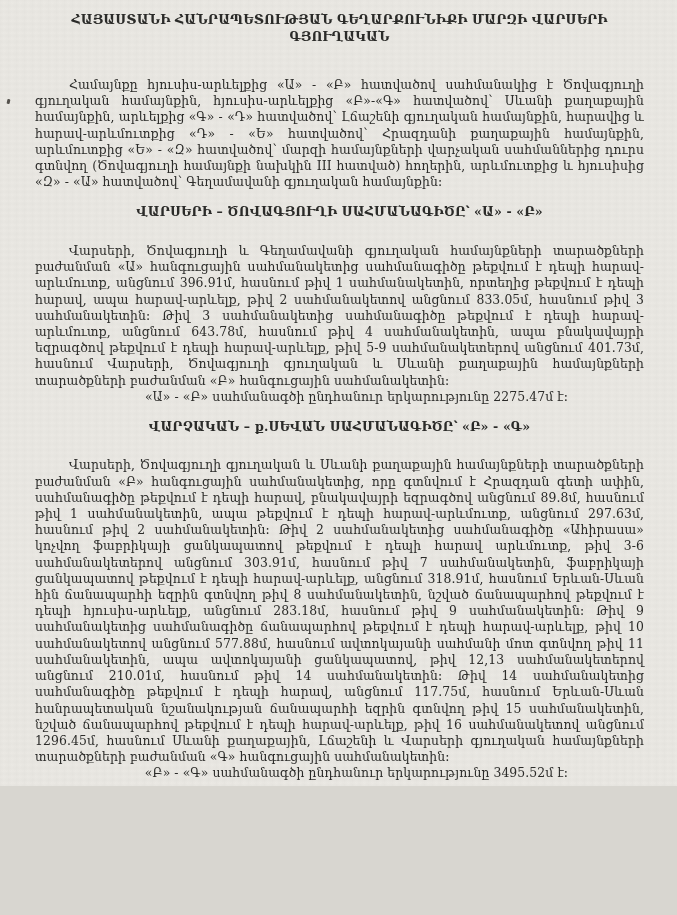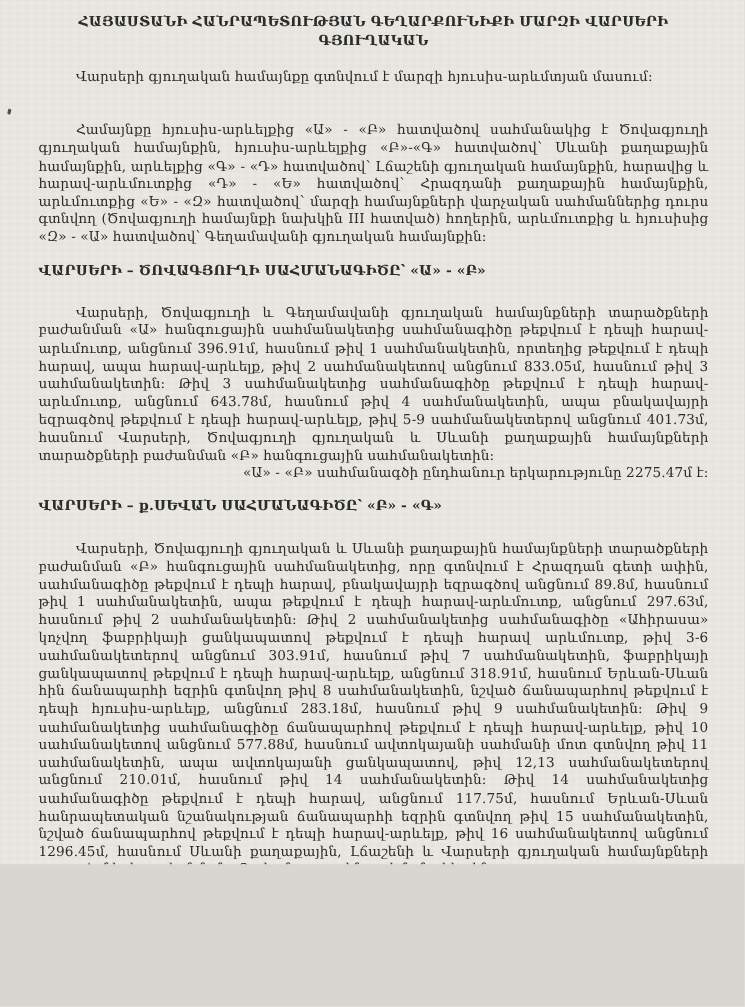--- a/index.html
+++ b/index.html
@@ -35,29 +35,29 @@
   .para {
     margin: 0;
     text-align: justify;
     text-indent: 34px;
   }
   .para.borders {
     margin-bottom: 4px;
     margin-top: 32px;
   }
   .heading {
-    text-align: left;
+    text-align: center;
     font-weight: bold;
     font-size: 12.6px;
     margin: 14px 0 22px 0;
     line-height: 16.5px;
   }
   .total-line {
     margin: 0 0 2px 0;
-    text-align: right;
+    text-align: center;
     text-indent: 34px;
   }
   .artifact {
     position: absolute;
     left: 7px;
     top: 99px;
     width: 3px;
     height: 5px;
     background: #55524d;
     border-radius: 1px;
@@ -68,23 +68,23 @@
 <body>
 
 <div class="page">
 
   <div class="title">
     <div>ՀԱՅԱՍՏԱՆԻ ՀԱՆՐԱՊԵՏՈՒԹՅԱՆ ԳԵՂԱՐՔՈՒՆԻՔԻ ՄԱՐԶԻ ՎԱՐՍԵՐԻ ԳՅՈՒՂԱԿԱՆ</div>
   </div>
 
   <span class="artifact"></span>
 
-  <p class="para">Վարսերի գյուղական համայնքը գտնվում է մարզի հյուսիս-արևմտյան մասում։</p>
   <p class="para borders">Համայնքը հյուսիս-արևելքից «Ա» - «Բ» հատվածով սահմանակից է Ծովագյուղի գյուղական համայնքին, հյուսիս-արևելքից «Բ»-«Գ» հատվածով՝ Սևանի քաղաքային համայնքին, արևելքից «Գ» - «Դ» հատվածով՝ Լճաշենի գյուղական համայնքին, հարավից և հարավ-արևմուտքից «Դ» - «Ե» հատվածով՝ Հրազդանի քաղաքային համայնքին, արևմուտքից «Ե» - «Զ» հատվածով՝ մարզի համայնքների վարչական սահմաններից դուրս գտնվող (Ծովագյուղի համայնքի նախկին III հատված) հողերին, արևմուտքից և հյուսիսից «Զ» - «Ա» հատվածով՝ Գեղամավանի գյուղական համայնքին։</p>
 
   <h2 class="heading">ՎԱՐՍԵՐԻ – ԾՈՎԱԳՅՈՒՂԻ ՍԱՀՄԱՆԱԳԻԾԸ՝ «Ա» - «Բ»</h2>
   <p class="para">Վարսերի, Ծովագյուղի և Գեղամավանի գյուղական համայնքների տարածքների բաժանման «Ա» հանգուցային սահմանակետից սահմանագիծը թեքվում է դեպի հարավ-արևմուտք, անցնում 396.91մ, հասնում թիվ 1 սահմանակետին, որտեղից թեքվում է դեպի հարավ, ապա հարավ-արևելք, թիվ 2 սահմանակետով անցնում 833.05մ, հասնում թիվ 3 սահմանակետին։ Թիվ 3 սահմանակետից սահմանագիծը թեքվում է դեպի հարավ-արևմուտք, անցնում 643.78մ, հասնում թիվ 4 սահմանակետին, ապա բնակավայրի եզրագծով թեքվում է դեպի հարավ-արևելք, թիվ 5-9 սահմանակետերով անցնում 401.73մ, հասնում Վարսերի, Ծովագյուղի գյուղական և Սևանի քաղաքային համայնքների տարածքների բաժանման «Բ» հանգուցային սահմանակետին։</p>
   <p class="total-line">«Ա» - «Բ» սահմանագծի ընդհանուր երկարությունը 2275.47մ է։</p>
 
-  <h2 class="heading">ՎԱՐՍԵՐԻ – ք.ՍԵՎԱՆ ՍԱՀՄԱՆԱԳԻԾԸ՝ «Բ» - «Գ»</h2>
+  <h2 class="heading">ՎԱՐՉԱԿԱՆ – ք.ՍԵՎԱՆ ՍԱՀՄԱՆԱԳԻԾԸ՝ «Բ» - «Գ»</h2>
   <p class="para">Վարսերի, Ծովագյուղի գյուղական և Սևանի քաղաքային համայնքների տարածքների բաժանման «Բ» հանգուցային սահմանակետից, որը գտնվում է Հրազդան գետի ափին, սահմանագիծը թեքվում է դեպի հարավ, բնակավայրի եզրագծով անցնում 89.8մ, հասնում թիվ 1 սահմանակետին, ապա թեքվում է դեպի հարավ-արևմուտք, անցնում 297.63մ, հասնում թիվ 2 սահմանակետին։ Թիվ 2 սահմանակետից սահմանագիծը «Ահիրասա» կոչվող ֆաբրիկայի ցանկապատով թեքվում է դեպի հարավ արևմուտք, թիվ 3-6 սահմանակետերով անցնում 303.91մ, հասնում թիվ 7 սահմանակետին, ֆաբրիկայի ցանկապատով թեքվում է դեպի հարավ-արևելք, անցնում 318.91մ, հասնում Երևան-Սևան հին ճանապարհի եզրին գտնվող թիվ 8 սահմանակետին, նշված ճանապարհով թեքվում է դեպի հյուսիս-արևելք, անցնում 283.18մ, հասնում թիվ 9 սահմանակետին։ Թիվ 9 սահմանակետից սահմանագիծը ճանապարհով թեքվում է դեպի հարավ-արևելք, թիվ 10 սահմանակետով անցնում 577.88մ, հասնում ավտոկայանի սահմանի մոտ գտնվող թիվ 11 սահմանակետին, ապա ավտոկայանի ցանկապատով, թիվ 12,13 սահմանակետերով անցնում 210.01մ, հասնում թիվ 14 սահմանակետին։ Թիվ 14 սահմանակետից սահմանագիծը թեքվում է դեպի հարավ, անցնում 117.75մ, հասնում Երևան-Սևան հանրապետական նշանակության ճանապարհի եզրին գտնվող թիվ 15 սահմանակետին, նշված ճանապարհով թեքվում է դեպի հարավ-արևելք, թիվ 16 սահմանակետով անցնում 1296.45մ, հասնում Սևանի քաղաքային, Լճաշենի և Վարսերի գյուղական համայնքների տարածքների բաժանման «Գ» հանգուցային սահմանակետին։</p>
+  <p class="total-line">«Բ» - «Գ» սահմանագծի ընդհանուր երկարությունը 3495.52մ է։</p>
 
 </div>
 
 </body></html>

